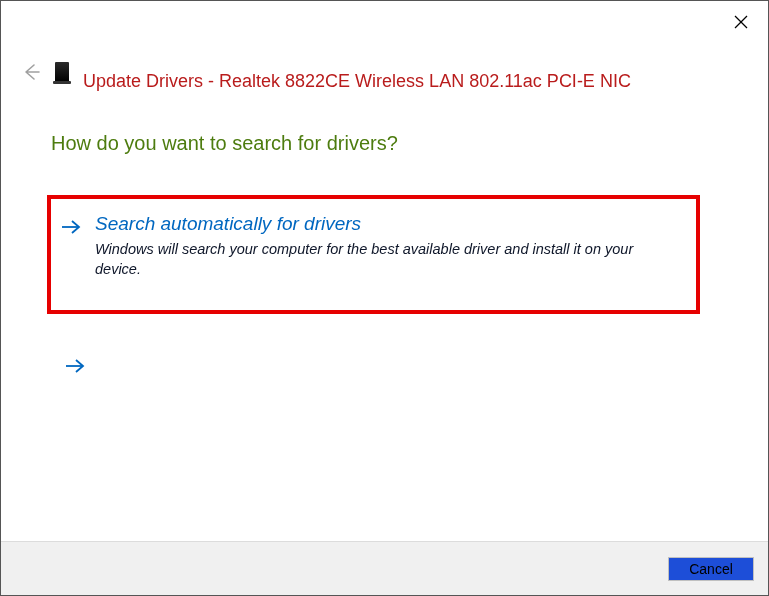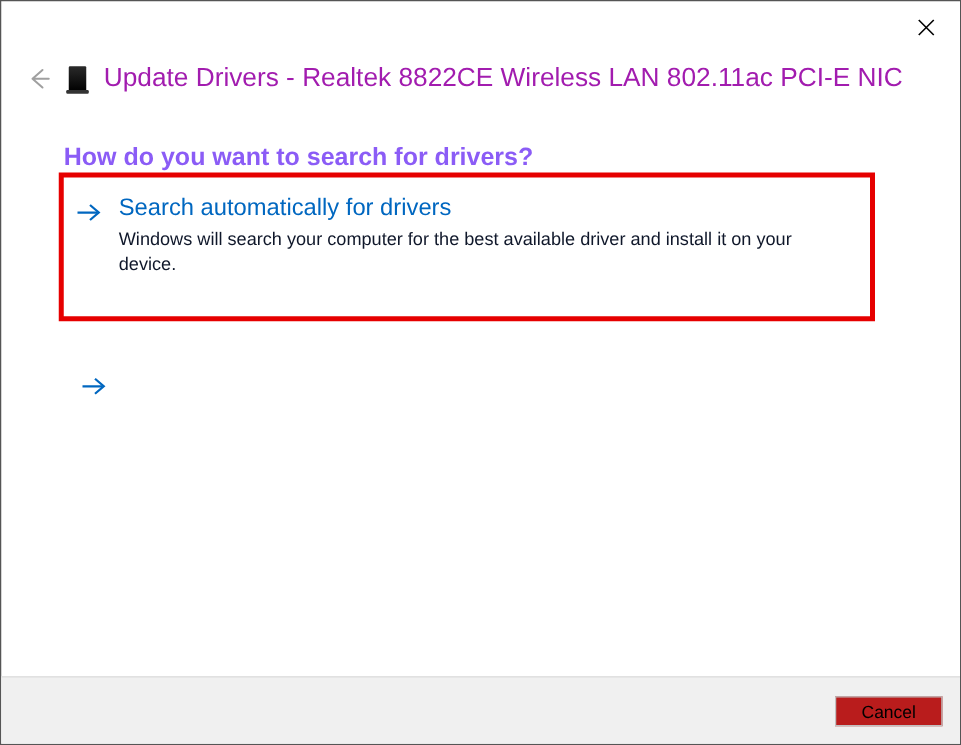--- a/index.html
+++ b/index.html
@@ -55,31 +55,33 @@
     }
     .device-icon::after{
       content:"";
       position:absolute;
       bottom:-2px; left:-2px; right:-2px;
       height:3px;
       background:#333;
       border-radius:1px;
     }
     .window-title {
-      font-size: 21px;
-      color: #a21caf;
+      font-size: 18px;
+      color: #b91c1c;
+      margin-top: 20px;
     }
     .content {
       flex: 1;
       padding: 30px 50px 0 50px;
     }
     .heading {
       font-size: 20px;
-      color: #8b5cf6;
-      font-weight: 700;
+      color: #4d7c0f;
+      font-weight: 400;
+      margin-bottom: 40px;
     }
     .option {
       display: flex;
       gap: 14px;
       padding: 18px 18px 24px 14px;
       cursor: pointer;
       align-items: flex-start;
       margin-bottom: 20px;
     }
     .option.highlighted {
@@ -87,21 +89,21 @@
       margin-left: -4px;
       margin-right: 18px;
       padding: 14px 18px 30px 10px;
     }
     .option-arrow {
       margin-top: 6px;
       flex-shrink: 0;
       color: #0067c0;
     }
     .option-arrow svg { width: 20px; height: 16px; display:block; }
-    .option-text { flex: 1; }
+    .option-text { flex: 1; font-style: italic; }
     .option-title {
       font-size: 19px;
       color: #0067c0;
       margin-bottom: 4px;
     }
     .option-desc {
       font-size: 14.5px;
       color: #0f172a;
       line-height: 1.4;
     }
@@ -110,21 +112,21 @@
       background: #f0f0f0;
       border-top: 1px solid #dcdcdc;
       display: flex;
       align-items: center;
       justify-content: flex-end;
       padding: 0 14px;
     }
     .cancel-btn {
       min-width: 86px;
       height: 24px;
-      background: #b91c1c;
+      background: #1d4ed8;
       border: 1px solid #c0c0c0;
       font-size: 14px;
       cursor: pointer;
       font-family: inherit;
       color:#000;
     }
   </style>
 </head>
 <body>
 

